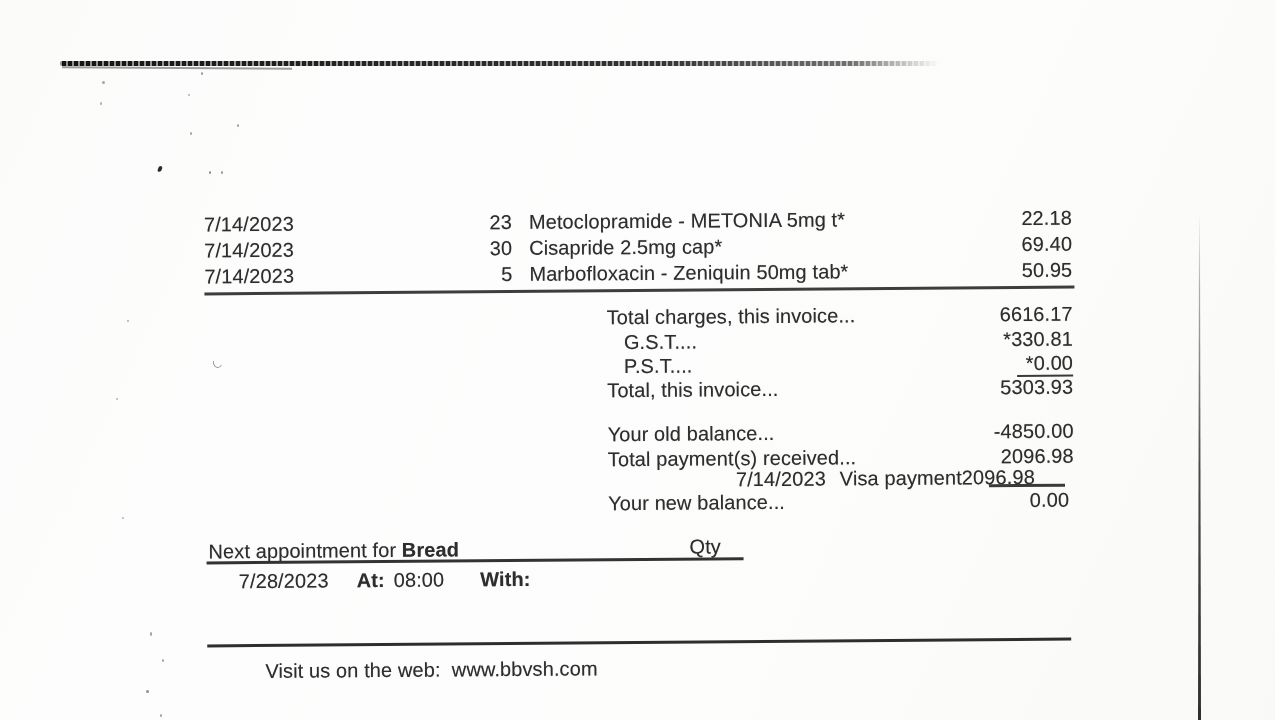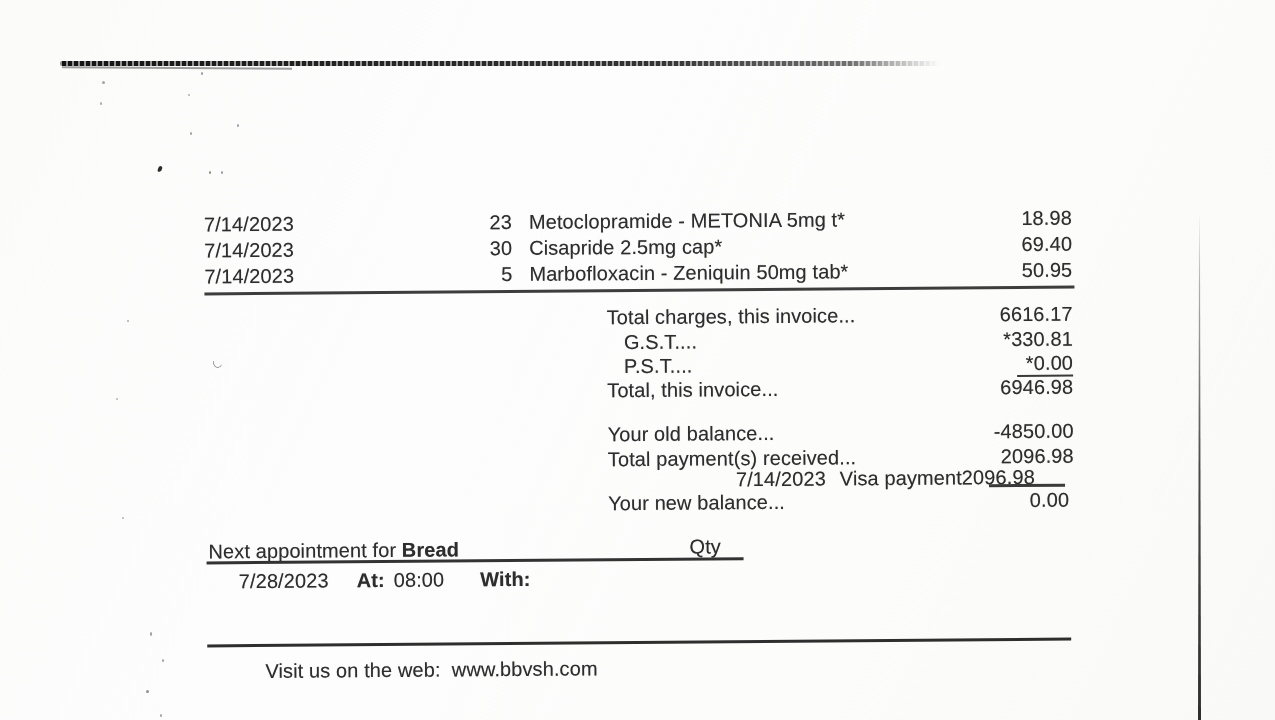--- a/index.html
+++ b/index.html
@@ -103,21 +103,21 @@
   <div class="speck" style="left:162px;top:659px;width:2px;height:3px;background:#a3a3a3;"></div>
   <div class="speck" style="left:146px;top:690px;width:3px;height:3px;background:#909090;"></div>
   <div class="speck" style="left:160px;top:714px;width:2px;height:3px;background:#a0a0a0;"></div>
 
   <div class="sheet">
 
     <div class="irow" style="top:210px;">
       <span class="i-date">7/14/2023</span>
       <span class="i-qty">23</span>
       <span class="i-desc">Metoclopramide - METONIA 5mg t*</span>
-      <span class="i-amt">18.98</span>
+      <span class="i-amt">22.18</span>
     </div>
     <div class="irow" style="top:236px;">
       <span class="i-date">7/14/2023</span>
       <span class="i-qty">30</span>
       <span class="i-desc">Cisapride 2.5mg cap*</span>
       <span class="i-amt">69.40</span>
     </div>
     <div class="irow" style="top:262px;">
       <span class="i-date">7/14/2023</span>
       <span class="i-qty">5</span>
@@ -134,21 +134,21 @@
     <div class="trow" style="top:331px;">
       <span class="indent">G.S.T....</span>
       <span>*330.81</span>
     </div>
     <div class="trow" style="top:355px;">
       <span class="indent">P.S.T....</span>
       <span class="uline">*0.00</span>
     </div>
     <div class="trow" style="top:379px;">
       <span>Total, this invoice...</span>
-      <span>6946.98</span>
+      <span>5303.93</span>
     </div>
 
     <div class="trow" style="top:423px;">
       <span>Your old balance...</span>
       <span>-4850.00</span>
     </div>
     <div class="trow" style="top:448px;">
       <span>Total payment(s) received...</span>
       <span>2096.98</span>
     </div>

